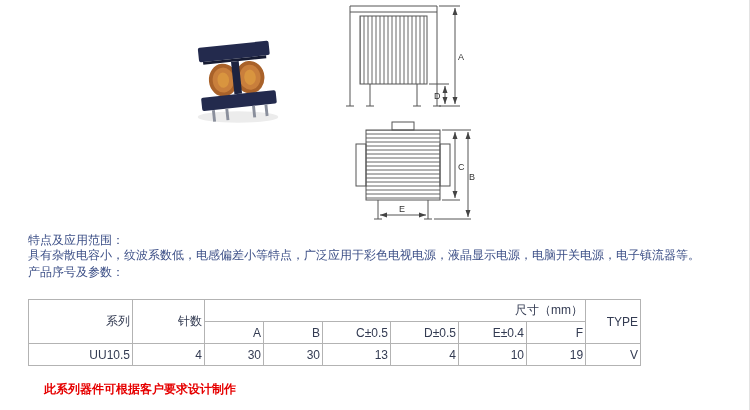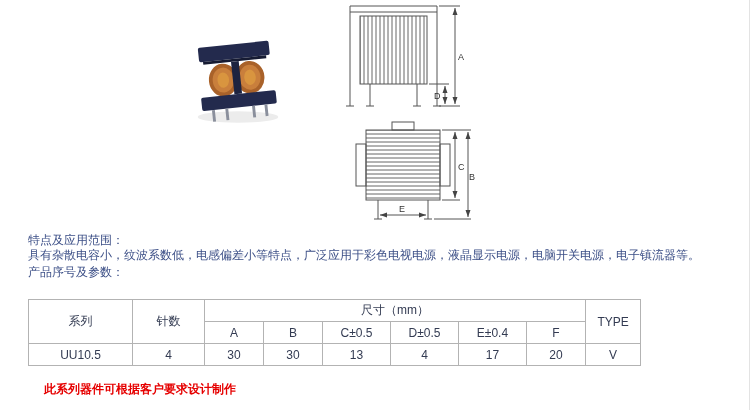--- a/index.html
+++ b/index.html
@@ -16,21 +16,21 @@
   .drawing-top svg, .drawing-front svg { width:100%; height:100%; }
 
   .txt { position:absolute; left:28px; font-size:12px; color:var(--body-text,#3b4e86); white-space:nowrap; }
   .features-title { top:232px; }
   .features-body  { top:247px; }
   .params-title   { top:264px; }
 
   table.params {
     position:absolute; left:28px; top:299px; width:612px;
     border-collapse:collapse; table-layout:fixed;
-    font-size:12px; color:#333b52; text-align:center; background:#fff;
+    font-size:12px; color:#333b52; text-align:right; background:#fff;
   }
   table.params td { border:1px solid var(--table-border,#b3b3b3); height:22px; padding:1px 2px; }
 
   .footnote {
     position:absolute; left:44px; top:381px; font-size:12px; font-weight:bold;
     color:var(--footnote-red,#e60000); white-space:nowrap;
   }
 
   .ln line, .ln rect { stroke:#555; stroke-width:1; fill:none; }
   svg text.dim { fill:#333; font-size:9px; font-family:"Liberation Sans",sans-serif; }
@@ -162,22 +162,22 @@
         <td>E±0.4</td>
         <td>F</td>
       </tr>
       <tr>
         <td>UU10.5</td>
         <td>4</td>
         <td>30</td>
         <td>30</td>
         <td>13</td>
         <td>4</td>
-        <td>17</td>
-        <td>20</td>
+        <td>10</td>
+        <td>19</td>
         <td>V</td>
       </tr>
     </tbody>
   </table>
 
   <div class="footnote">此系列器件可根据客户要求设计制作</div>
 
 </div>
 
 </body></html>

